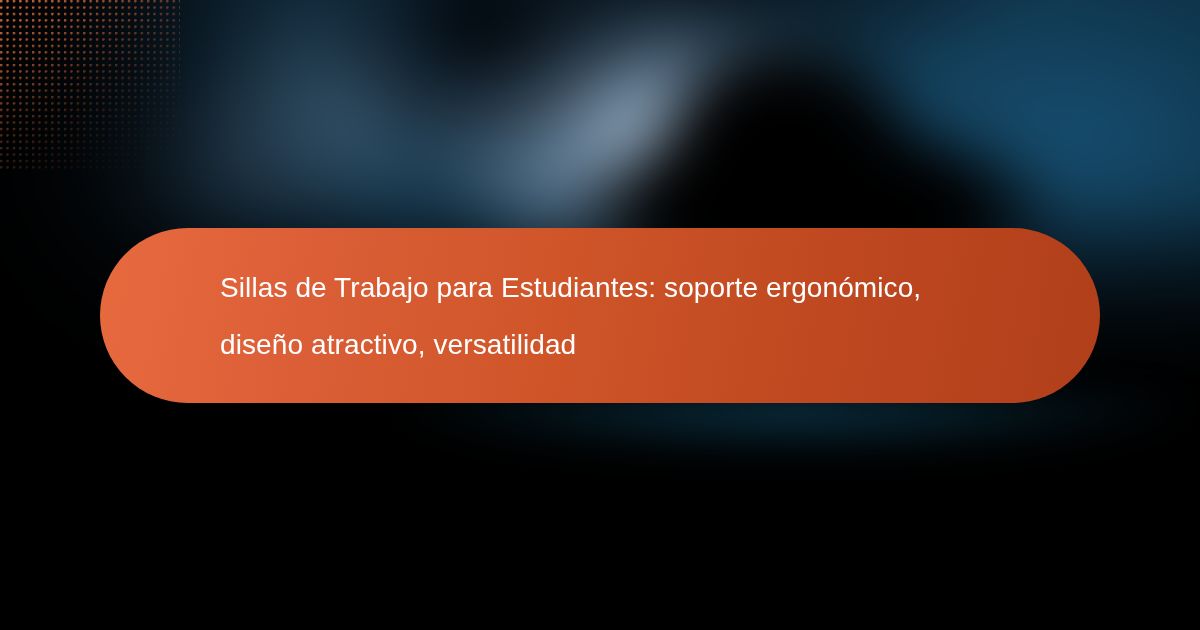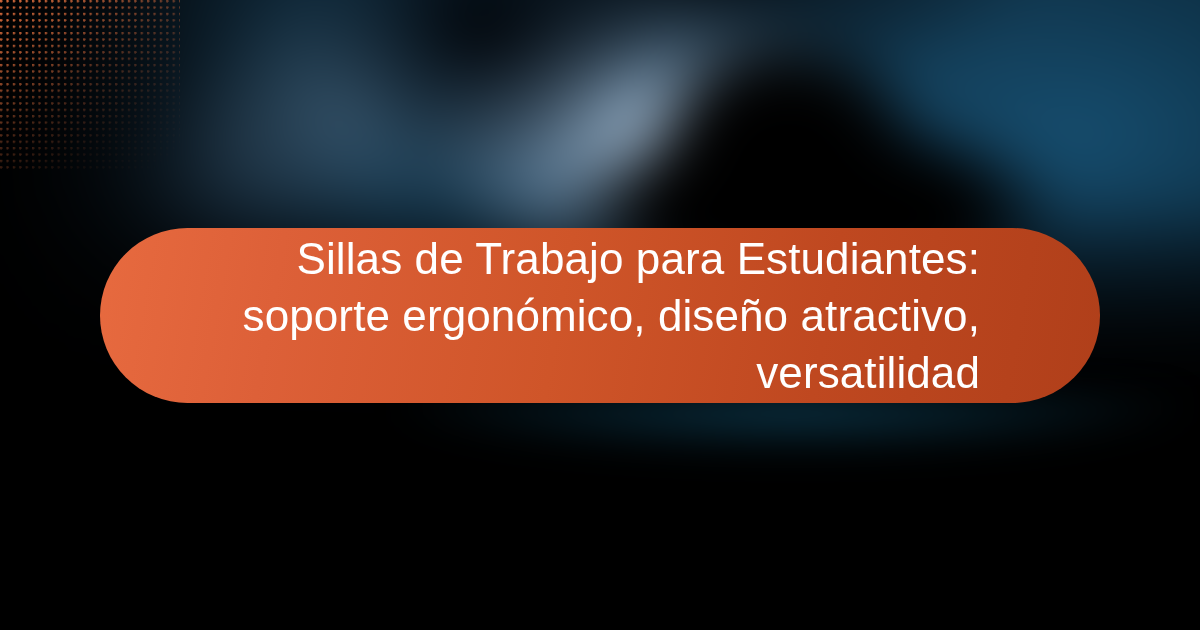--- a/index.html
+++ b/index.html
@@ -101,24 +101,24 @@
     border-radius:88px;
     background:linear-gradient(100deg, #e76a3f 0%, #dd6038 18%, #cf5529 46%, #bf4820 72%, #b03f1a 100%);
     display:flex;
     align-items:center;
     justify-content:center;
     padding:0 70px;
   }
 
   .title-text {
     color:#ffffff;
-    font-size:44px;
+    font-size:28px;
     line-height:57px;
     font-weight:400;
-    text-align:right;
+    text-align:left;
     letter-spacing:.1px;
     max-width:760px;
   }
 </style>
 </head>
 <body>
 
 <div class="card">
 
   <div class="bg-photo">

